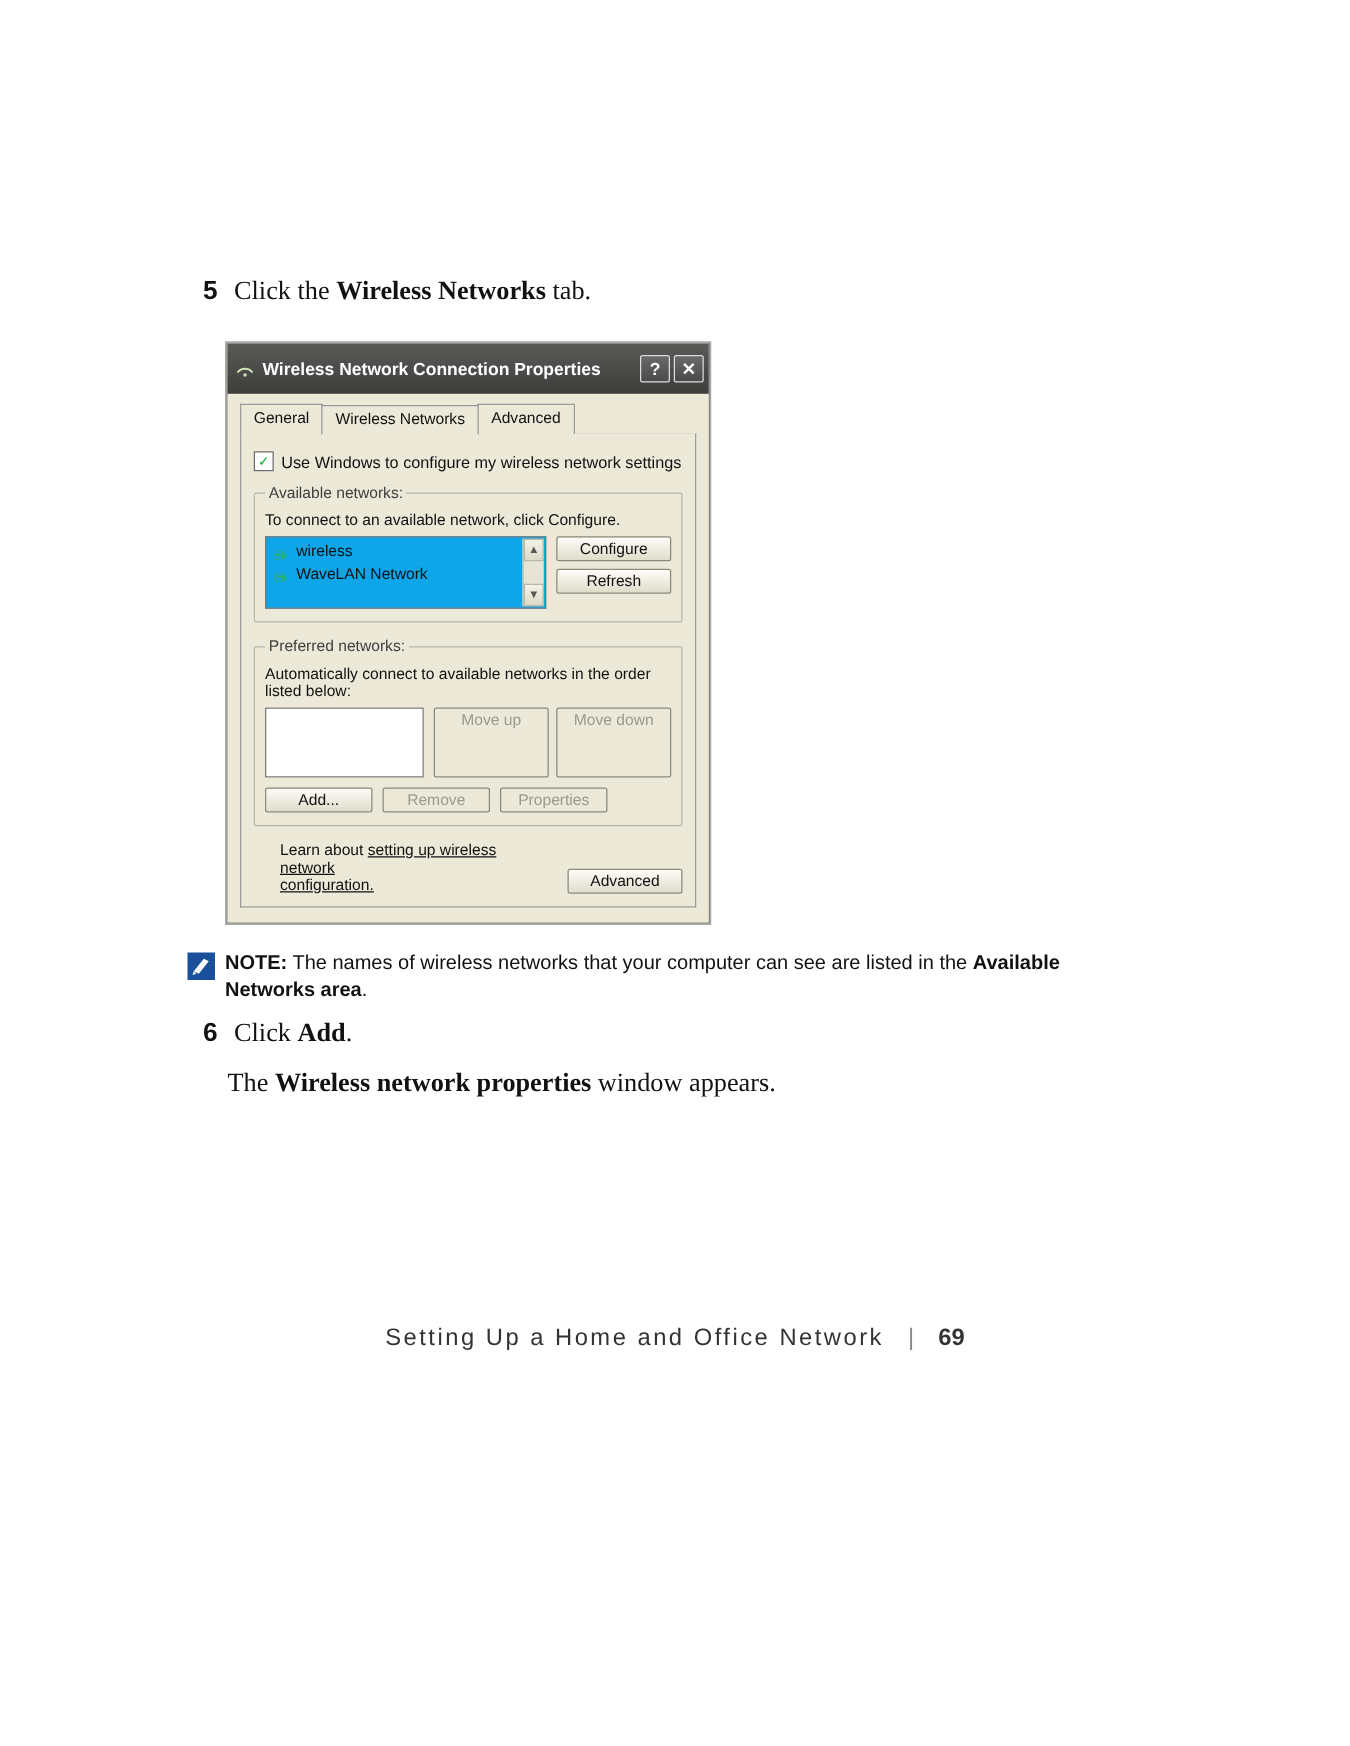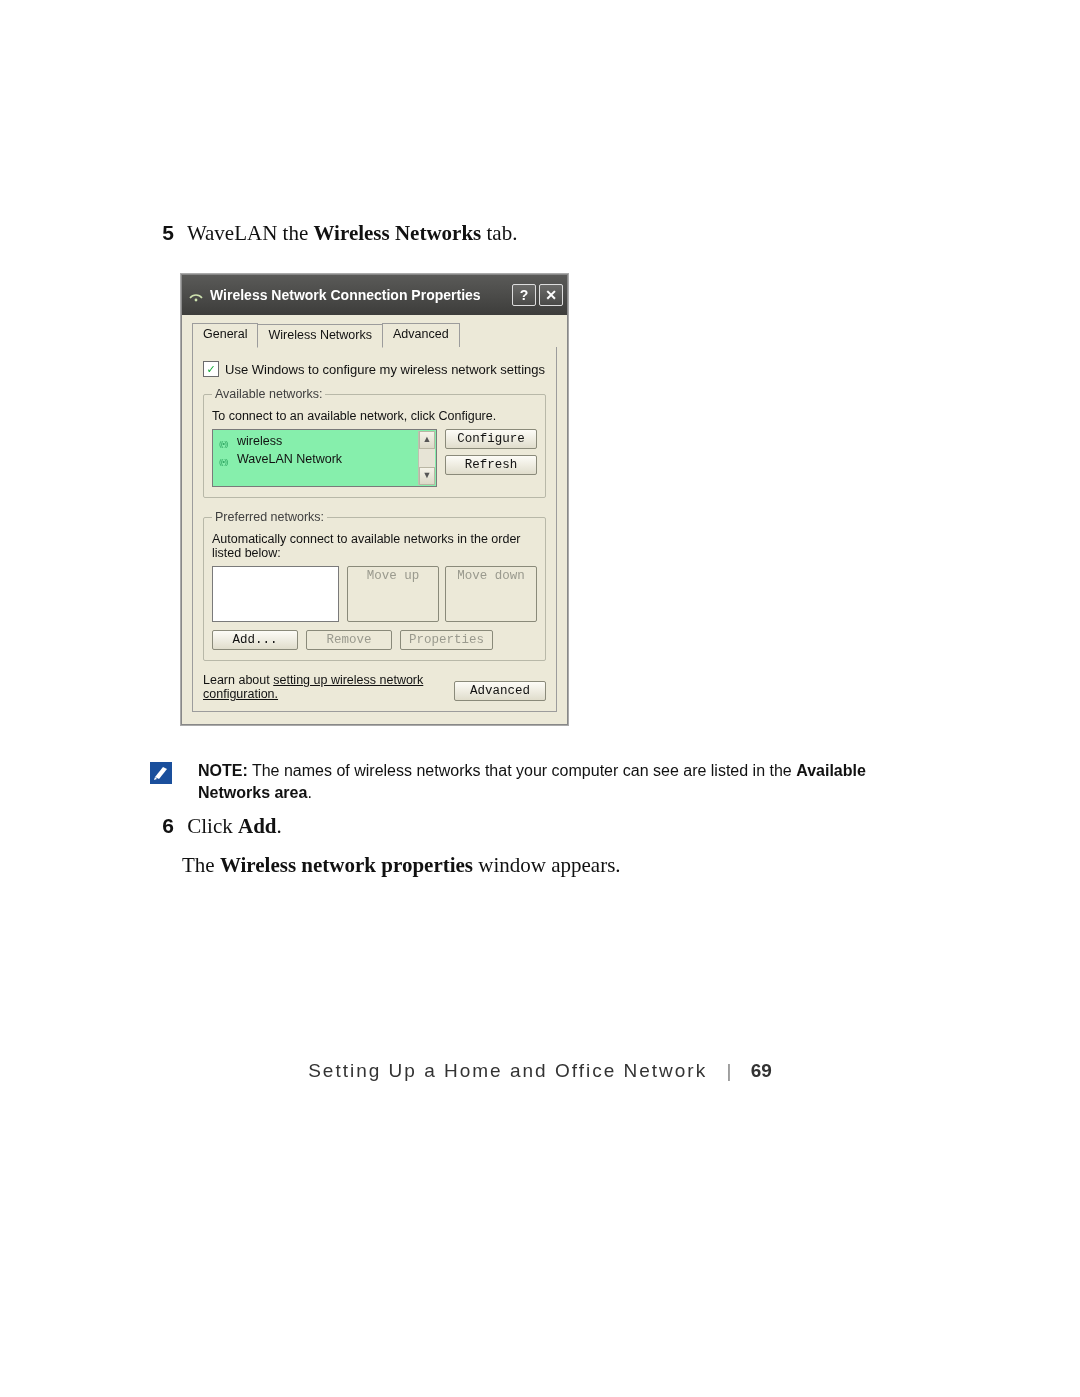--- a/index.html
+++ b/index.html
@@ -136,21 +136,21 @@
   .group .hint {
     font-size:12.5px;
     margin-bottom:6px;
   }
   .avail-wrap {
     display:flex; gap:8px; align-items:flex-start;
   }
   .listbox {
     flex:1;
     height:52px;
-    background:#86efac;
+    background:#0ea5e9;
     border:1px solid #7a7a7a;
     padding:2px 2px;
     overflow:hidden;
     position:relative;
   }
   .listbox .sbar {
     position:absolute; right:1px; top:1px; bottom:1px; width:16px;
     background:#e7e4d6;
     border-left:1px solid #c0c0b0;
     display:flex; flex-direction:column; justify-content:space-between;
@@ -173,61 +173,61 @@
   .btn-col { display:flex; flex-direction:column; gap:6px; }
   .btn {
     min-width:74px;
     padding: 2px 8px;
     border:1px solid #8a8a7a;
     background:linear-gradient(#fdfcf7,#e0ddcc);
     font-size:12.5px;
     text-align:center;
     cursor:pointer;
     border-radius:2px;
-    font-family:Liberation Mono, monospace;
   }
   .btn.disabled {
     color:#9a9a8e;
     background:#ece9d8;
     cursor:default;
   }
   .pref-box {
     height:54px;
     background:#fff;
     border:1px solid #7a7a7a;
   }
   .pref-wrap { display:flex; gap:8px; }
   .pref-btns { display:flex; flex-direction:row; gap:6px; }
   .pref-row2 { display:flex; gap:8px; margin-top:8px; }
   .pref-row2 .btn { min-width:68px; }
 
   .learn-row {
     display:flex; align-items:flex-end; gap:12px;
     margin-top: 6px;
+    margin-left: 21px;
   }
   .learn-text { flex:1; font-size:12.5px; }
   .learn-text .u { text-decoration: underline; }
 
   .dlg-footer {
     display:flex; justify-content:flex-end; gap:10px;
     padding: 10px 10px 12px 10px;
   }
   .dlg-footer .btn { min-width:70px; }
 
   
   .note {
     position: absolute;
     left: 150px;
     top: 760px;
     width: 720px;
     font-family: Arial, Helvetica, sans-serif;
     font-size: 16px;
     line-height: 1.35;
     display:flex;
-    gap:26px;
+    gap:8px;
   }
   .note-icon {
     width:22px;height:22px;
     background:#1a4f9c;
     display:inline-flex; align-items:center; justify-content:center;
     flex:0 0 22px;
     margin-top:2px;
   }
   .note-icon svg { width:16px;height:16px; }
   .note-text .nlabel { font-weight:bold; }
@@ -262,21 +262,21 @@
   .footer .pnum { font-weight:bold; letter-spacing:0;}
 </style>
 </head>
 <body>
 
 <div class="page">
 
   <div class="step5">
     <span class="step-num">5</span>
     <span class="step-body">
-      <span>WaveLAN the </span><span class="bold">Wireless Networks</span><span> tab.</span>
+      <span>Click the </span><span class="bold">Wireless Networks</span><span> tab.</span>
     </span>
   </div>
 
   <div class="dialog">
     <div class="titlebar">
       <span class="icon">
         <svg viewBox="0 0 16 16">
             <path d="M2 11c3-4 9-4 12 0" stroke="#cfe3b0" stroke-width="1.5" fill="none"></path>
             <circle cx="8" cy="13" r="1.4" fill="#cfe3b0"></circle>
           </svg>

